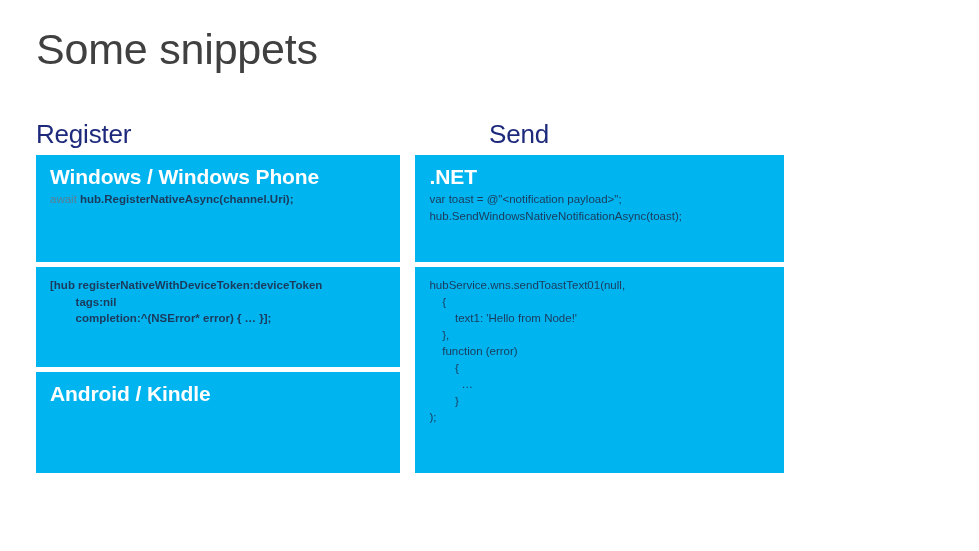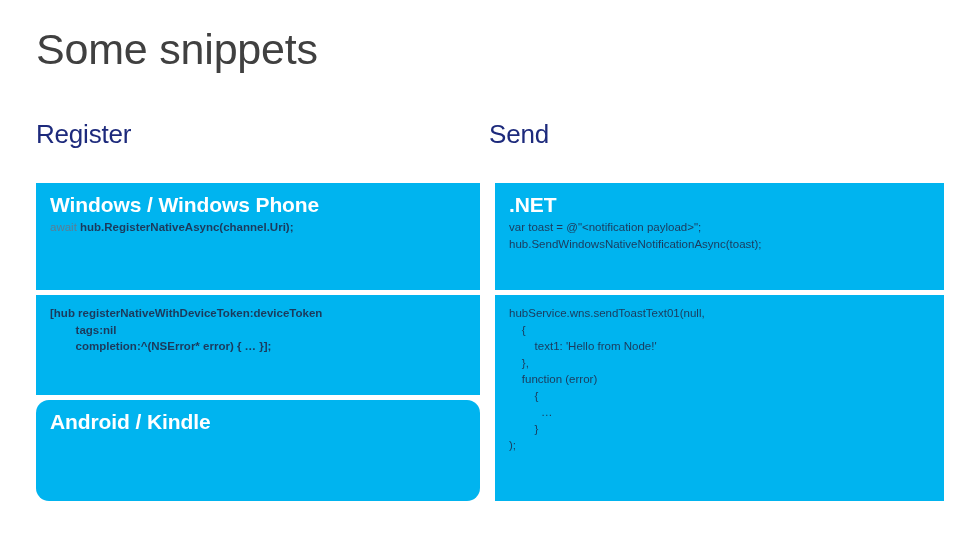--- a/index.html
+++ b/index.html
@@ -46,22 +46,22 @@
     white-space: nowrap;
     margin-top: 24px;
   }
   .col-heading.left  { left: 36px; }
   .col-heading.right { left: 489px; }
 
   
   .columns {
     position: absolute;
     left: 36px;
-    top: 183px;
-    width: 908px;
+    top: 155px;
+    width: 748px;
     height: 318px;
     display: flex;
     gap: 15px;
   }
   .column {
     display: flex;
     flex-direction: column;
     gap: 5px;
   }
   .column.left  { width: 450px; }
@@ -69,21 +69,21 @@
 
   .panel {
     background: #00b4ef;
     box-sizing: border-box;
     padding: 10px 14px 10px 14px;
     overflow: hidden;
   }
   
   .column.left  .panel.p1 { height: 107px; }
   .column.left  .panel.p2 { height: 100px; }
-  .column.left  .panel.p3 { height: 101px; border-radius: 13px; }
+  .column.left  .panel.p3 { height: 101px; }
   
   .column.right .panel.p1 { height: 107px; }
   .column.right .panel.p2 { height: 206px; }
 
   .panel-title {
     font-family: "Liberation Sans", sans-serif;
     font-size: 21px;
     font-weight: 700;
     color: #ffffff;
     line-height: 1.15;

